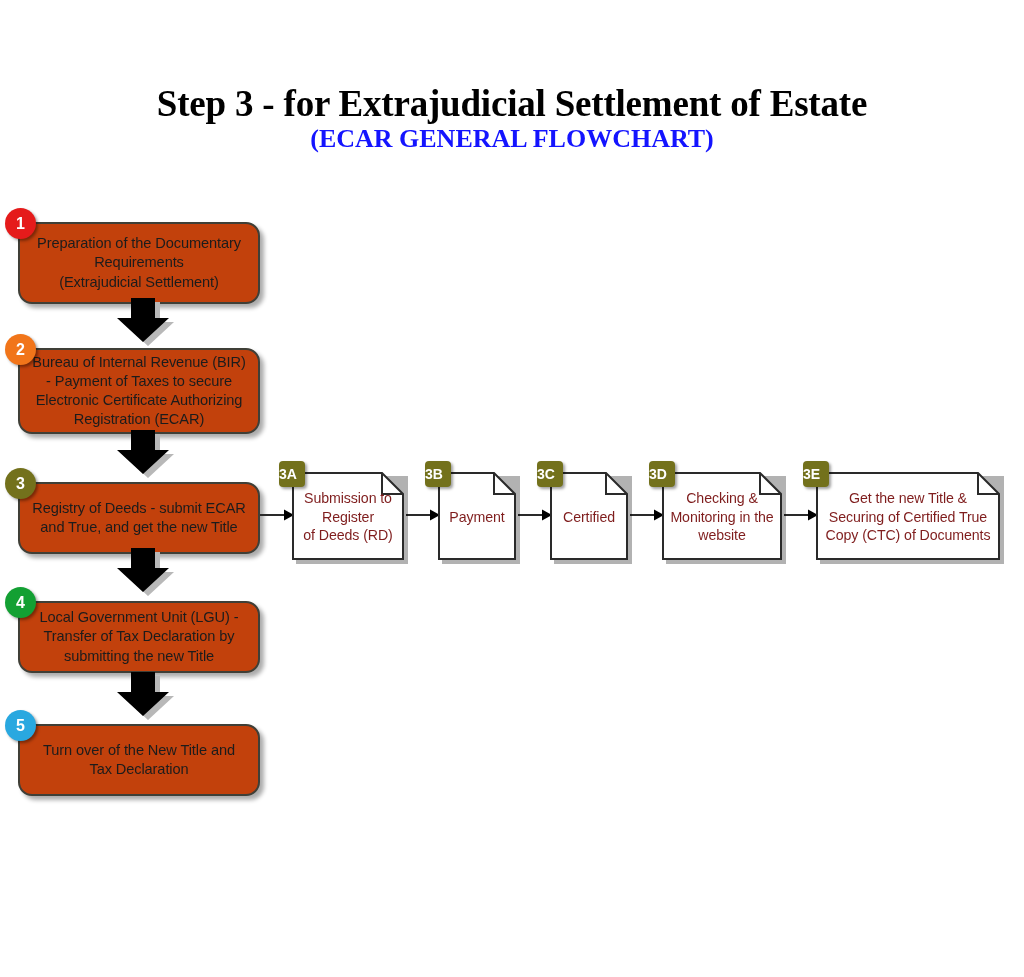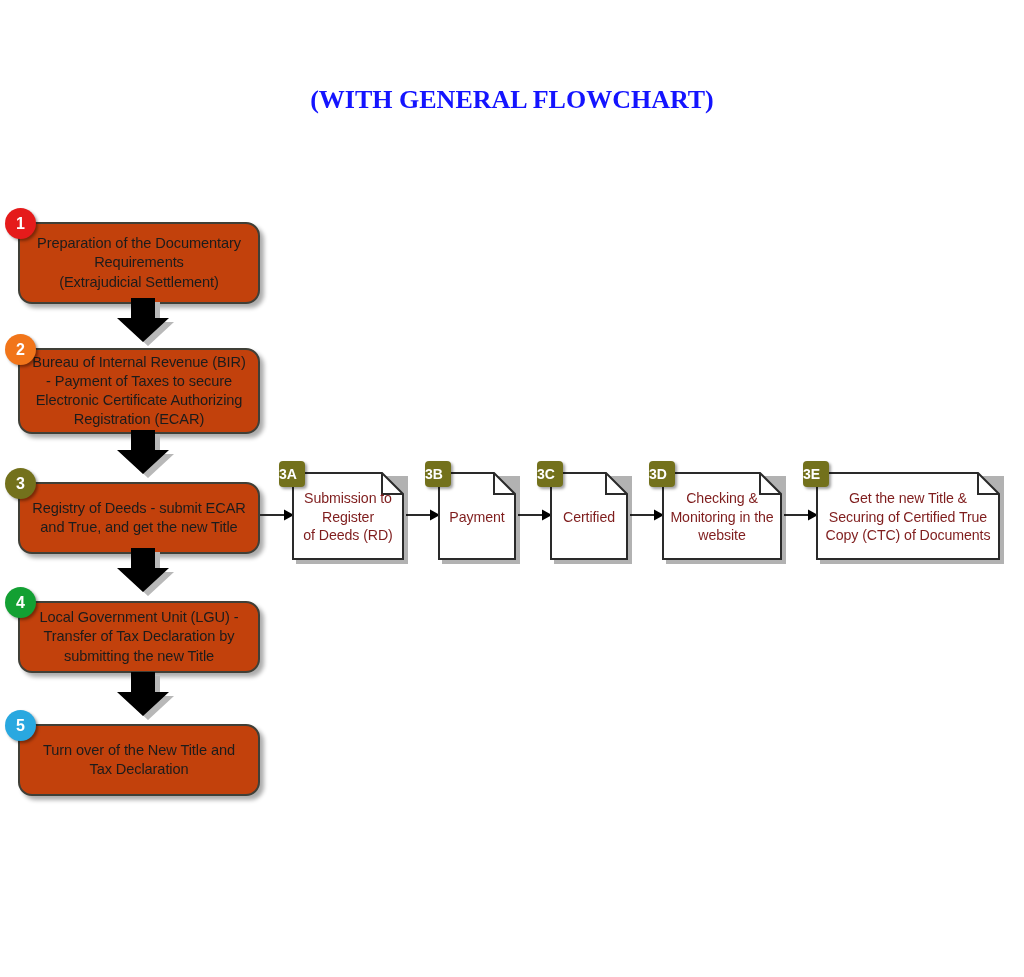--- a/index.html
+++ b/index.html
@@ -140,21 +140,22 @@
     z-index: 6;
   }
 
   
   .connector { position: absolute; z-index: 0; }
 </style>
 </head>
 <body>
 
 <div id="title-block">
-  <div id="sub-title">(WITH GENERAL FLOWCHART)</div>
+  <div id="main-title">Step 3 - for Extrajudicial Settlement of Estate</div>
+  <div id="sub-title">(ECAR GENERAL FLOWCHART)</div>
 </div>
 
 <svg class="block-arrow" style="left:117px; top:298px;" width="66" height="52" viewBox="0 0 66 52">
   <g transform="translate(5,4)">
     <polygon points="14,0 38,0 38,20 52,20 26,44 0,20 14,20" fill="#b8b8b8"></polygon>
   </g>
   <polygon points="14,0 38,0 38,20 52,20 26,44 0,20 14,20" fill="#000000"></polygon>
 </svg>
 
 <svg class="block-arrow" style="left:117px; top:430px;" width="66" height="52" viewBox="0 0 66 52">

